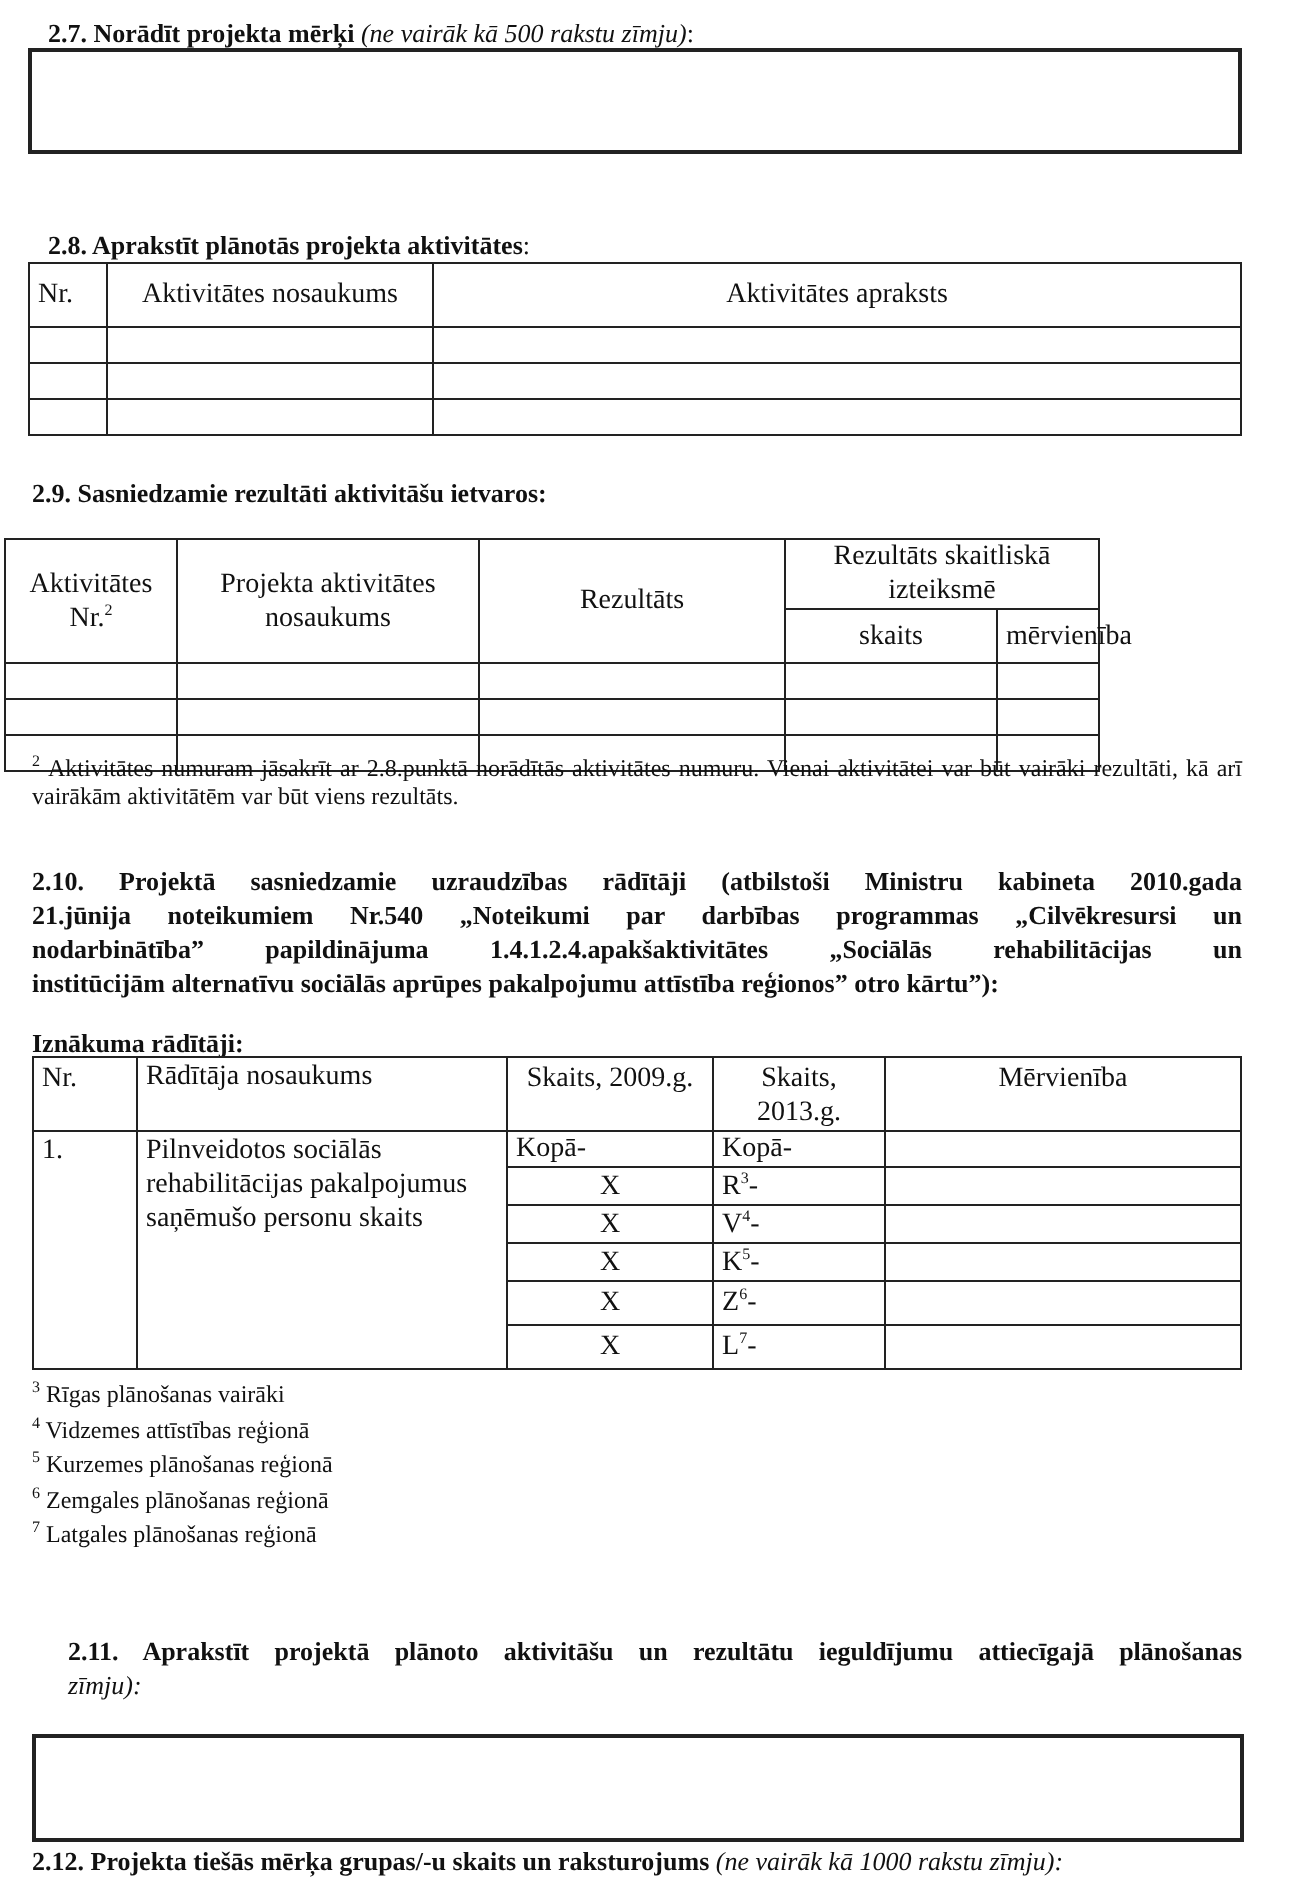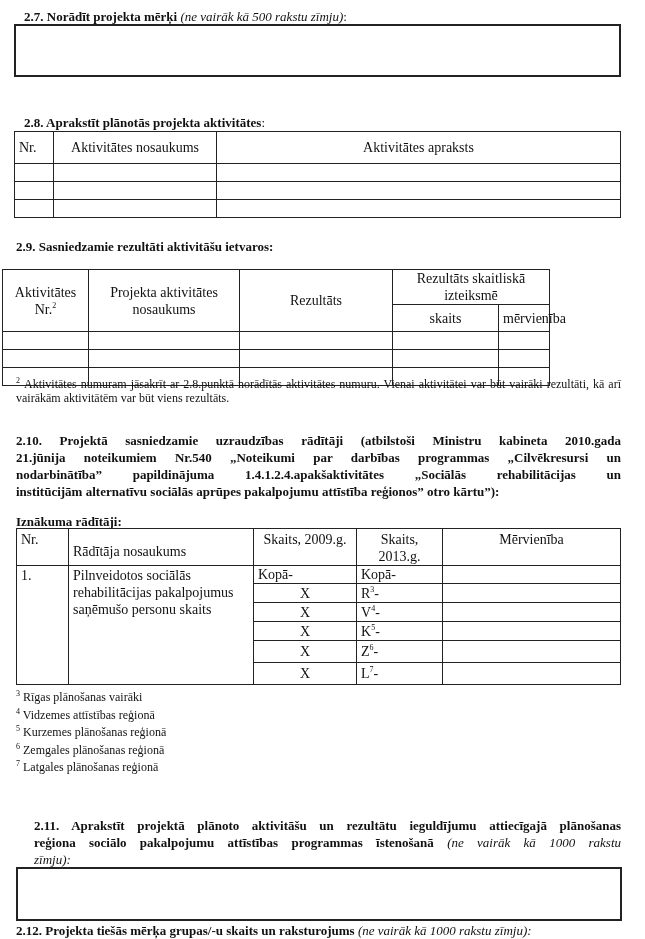--- a/index.html
+++ b/index.html
@@ -123,21 +123,21 @@
   <colgroup>
       <col style="width:52px">
       <col style="width:185px">
       <col style="width:103px">
       <col style="width:86px">
       <col>
     </colgroup>
   <tbody>
       <tr style="height:37px">
     <td class="top" style="padding-top:2px">Nr.</td>
-    <td class="top" style="padding-top:14px">Rādītāja nosaukums</td>
+    <td class="top" style="padding-top:1px">Rādītāja nosaukums</td>
     <td class="top center" style="padding-top:2px">Skaits, 2009.g.</td>
     <td class="top center" style="padding:2px 14px 0">Skaits, 2013.g.</td>
     <td class="top center" style="padding-top:2px">Mērvienība</td>
   </tr>
   <tr style="height:18px">
     <td rowspan="6" class="top" style="padding-top:1px">1.</td>
     <td rowspan="6" class="top" style="padding-top:1px">Pilnveidotos sociālās rehabilitācijas pakalpojumus saņēmušo personu skaits</td>
     <td class="b">Kopā-</td>
     <td class="b">Kopā-</td>
     <td></td>
@@ -173,21 +173,20 @@
 <div class="abs fn" style="left:16px;top:689px;line-height:17.5px;">
   <div><sup>3</sup> <span>Rīgas plānošanas vairāki</span></div>
   <div><sup>4</sup> <span>Vidzemes attīstības reģionā</span></div>
   <div><sup>5</sup> <span>Kurzemes plānošanas reģionā</span></div>
   <div><sup>6</sup> <span>Zemgales plānošanas reģionā</span></div>
   <div><sup>7</sup> <span>Latgales plānošanas reģionā</span></div>
 </div>
 
 <div class="abs h" style="left:34px;top:817px;width:587px;">
   <div class="just">2.11. Aprakstīt projektā plānoto aktivitāšu un rezultātu ieguldījumu attiecīgajā plānošanas</div>
-  <div class="just"><span>reģiona sociālo pakalpojumu attīstības programmas īstenošanā</span> <i>(ne vairāk kā 1000 rakstu</i></div>
   <div><i>zīmju):</i></div>
 </div>
 <div class="box" style="left:16px;top:867px;width:606px;height:54px;"></div>
 
 <div class="abs h" style="left:16px;top:922px;">
   <span>2.12. Projekta tiešās mērķa grupas/-u skaits un raksturojums</span>
   <i>(ne vairāk kā 1000 rakstu zīmju):</i>
 </div>
 
 </body></html>

